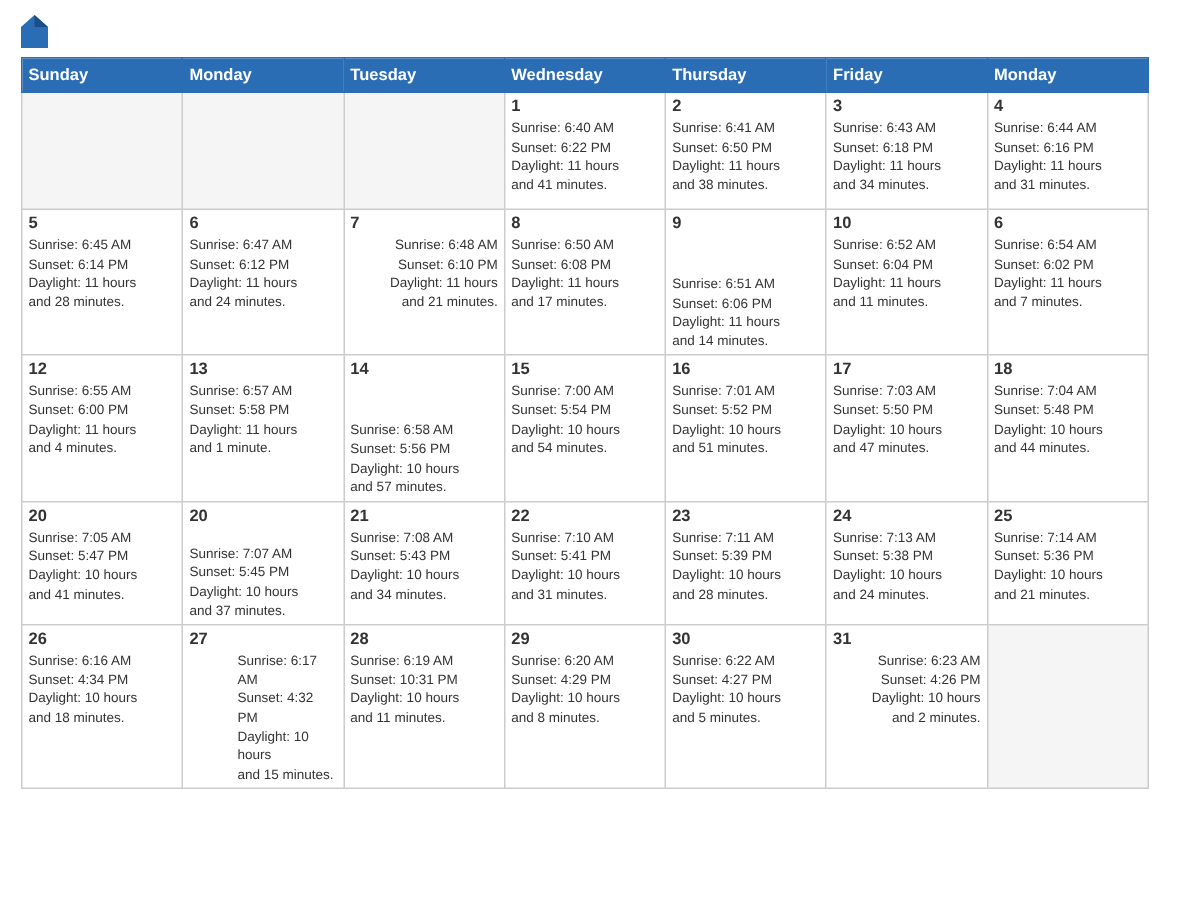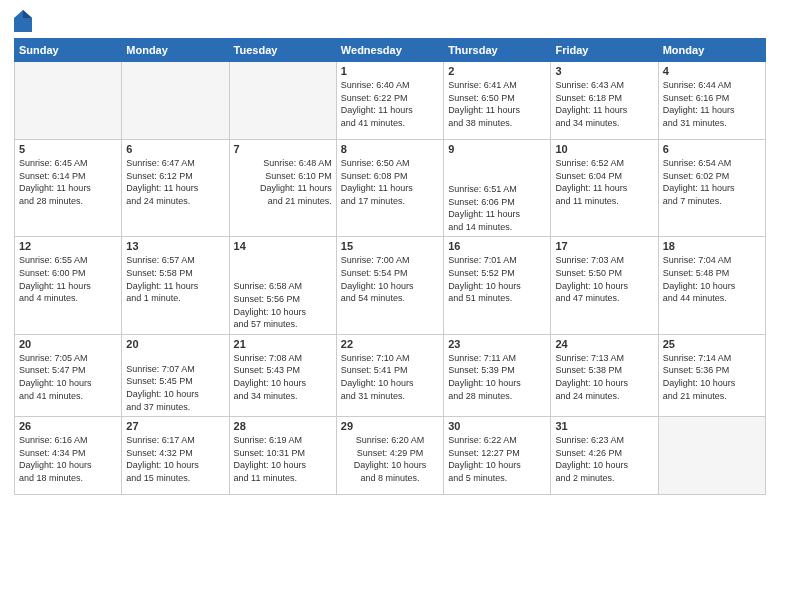--- a/index.html
+++ b/index.html
@@ -317,49 +317,49 @@
         <tr>
           <td>
             <span class="day-num">26</span>
             <div class="day-info" style="white-space: pre-line;">Sunrise: 6:16 AM
 Sunset: 4:34 PM
 Daylight: 10 hours
 and 18 minutes.</div>
           </td>
           <td>
             <span class="day-num">27</span>
-            <div class="day-info" style="white-space: pre-line;">Sunrise: 6:17 AM
+            <div class="day-info" style="white-space: pre-line; margin-left: 32px;">Sunrise: 6:17 AM
 Sunset: 4:32 PM
 Daylight: 10 hours
 and 15 minutes.</div>
           </td>
           <td>
             <span class="day-num">28</span>
             <div class="day-info" style="white-space: pre-line;">Sunrise: 6:19 AM
 Sunset: 10:31 PM
 Daylight: 10 hours
 and 11 minutes.</div>
           </td>
           <td>
             <span class="day-num">29</span>
-            <div class="day-info" style="white-space: pre-line; text-align: center;">Sunrise: 6:20 AM
+            <div class="day-info" style="white-space: pre-line;">Sunrise: 6:20 AM
 Sunset: 4:29 PM
 Daylight: 10 hours
 and 8 minutes.</div>
           </td>
           <td>
             <span class="day-num">30</span>
             <div class="day-info" style="white-space: pre-line;">Sunrise: 6:22 AM
-Sunset: 12:27 PM
+Sunset: 4:27 PM
 Daylight: 10 hours
 and 5 minutes.</div>
           </td>
           <td>
             <span class="day-num">31</span>
-            <div class="day-info" style="white-space: pre-line;">Sunrise: 6:23 AM
+            <div class="day-info" style="white-space: pre-line; text-align: right;">Sunrise: 6:23 AM
 Sunset: 4:26 PM
 Daylight: 10 hours
 and 2 minutes.</div>
           </td>
           <td class="shaded"></td>
         </tr>
       </tbody>
   </table>
 </div>
 

